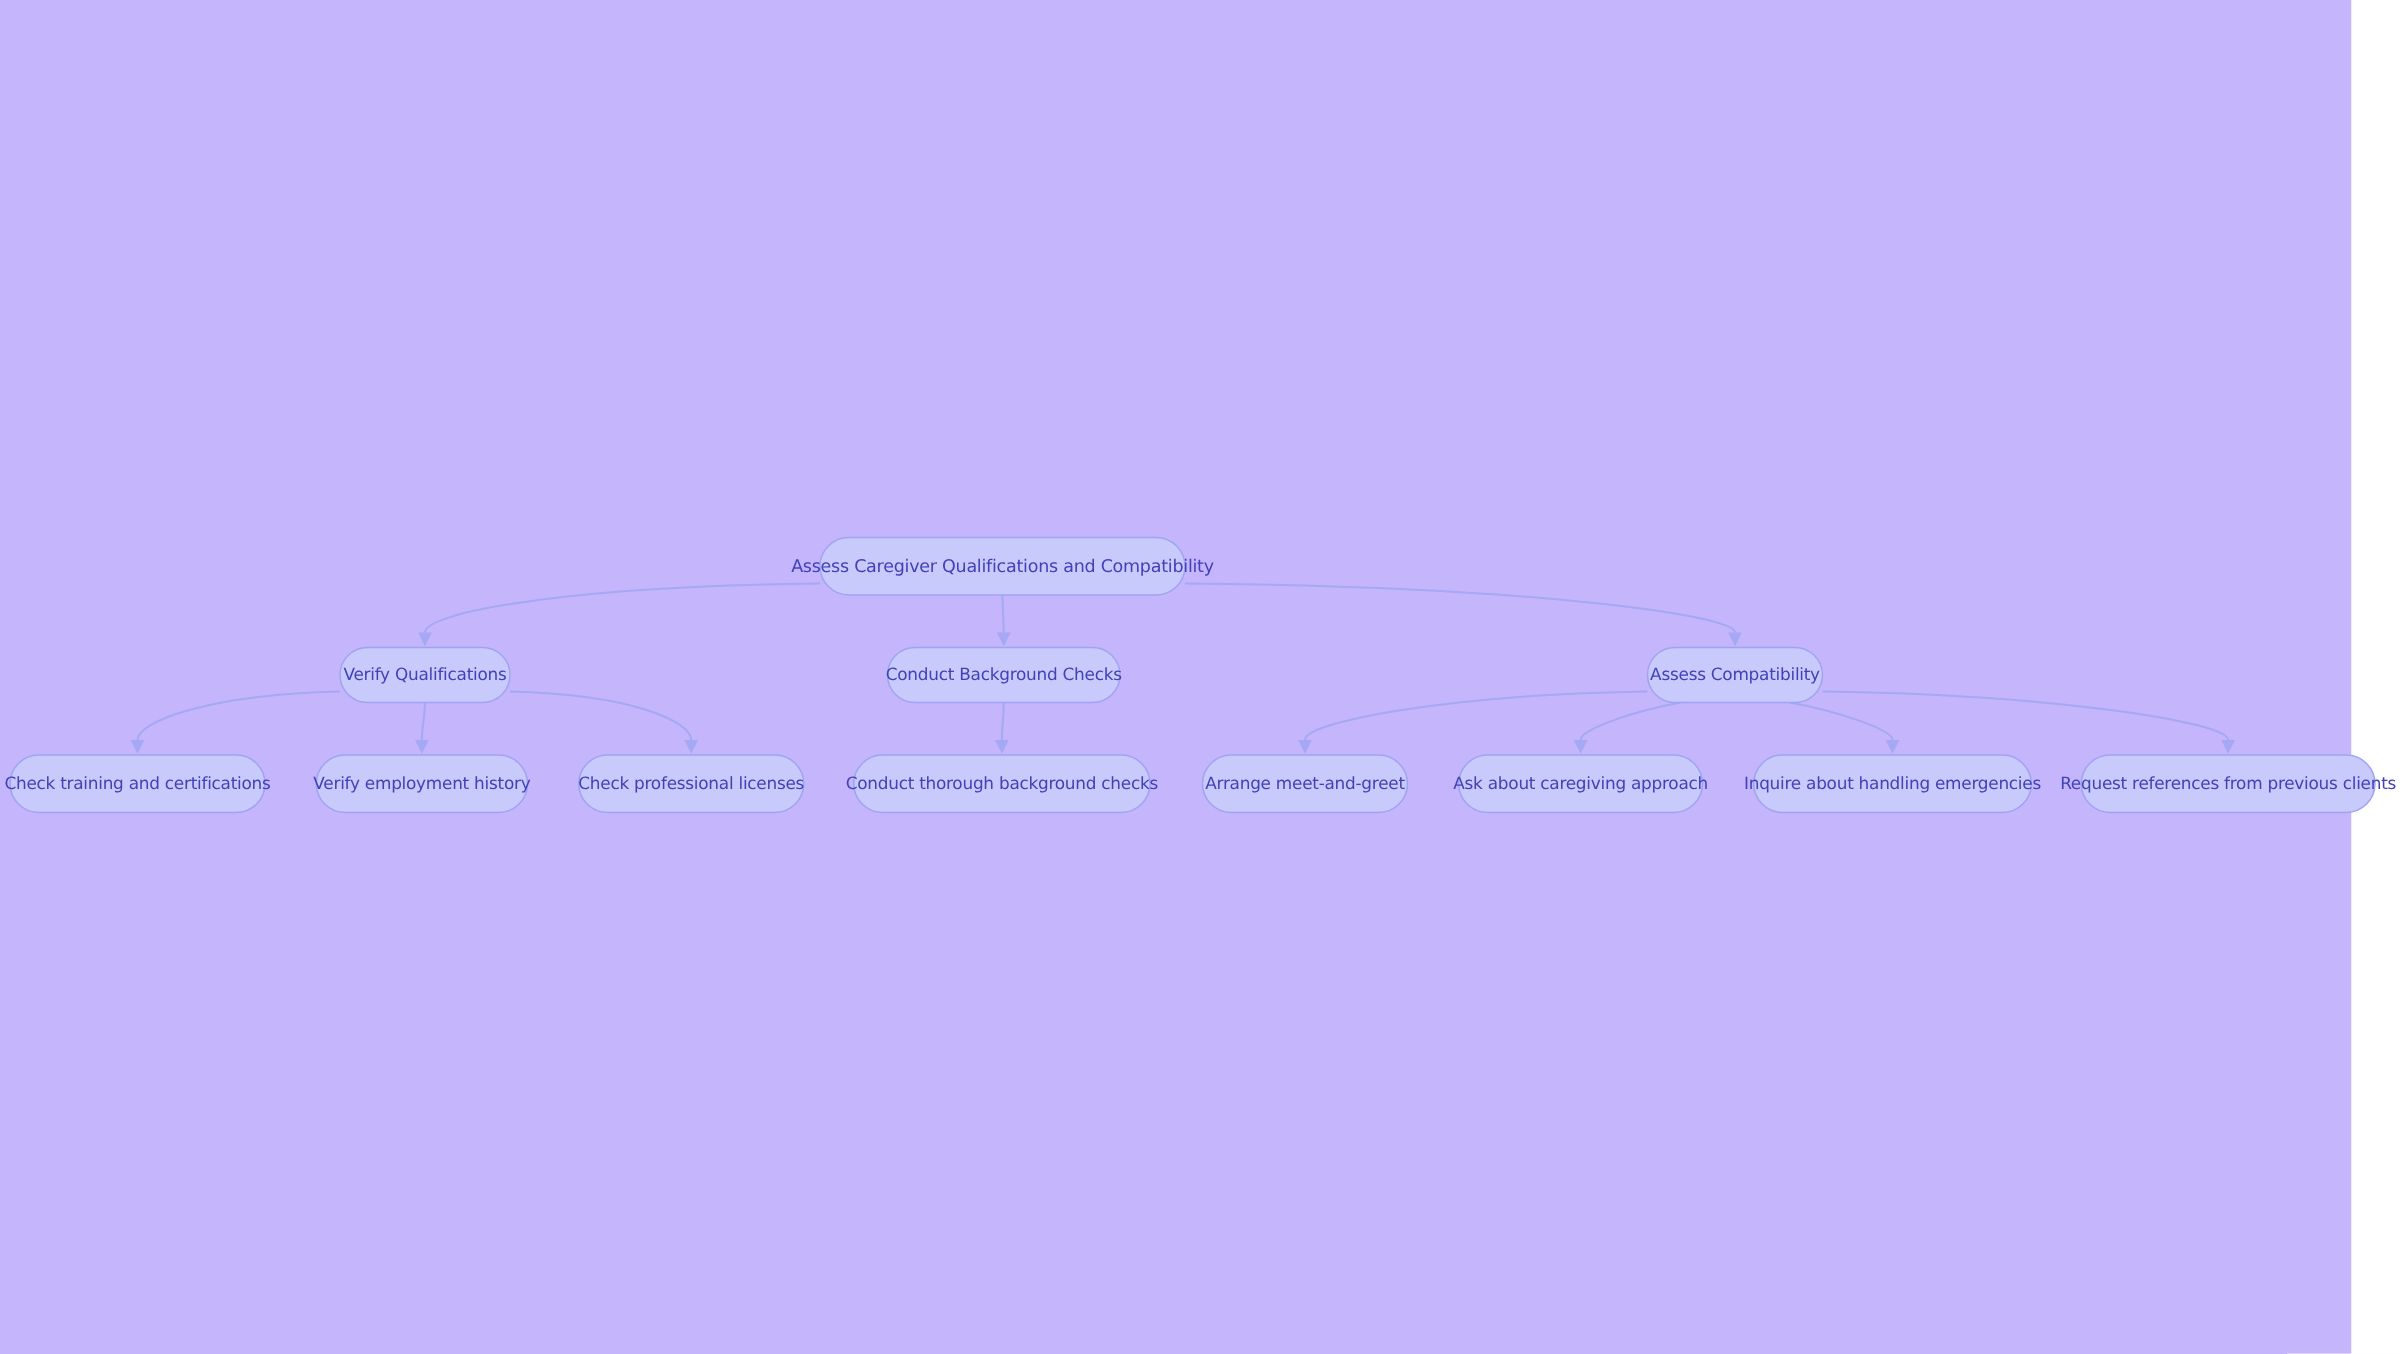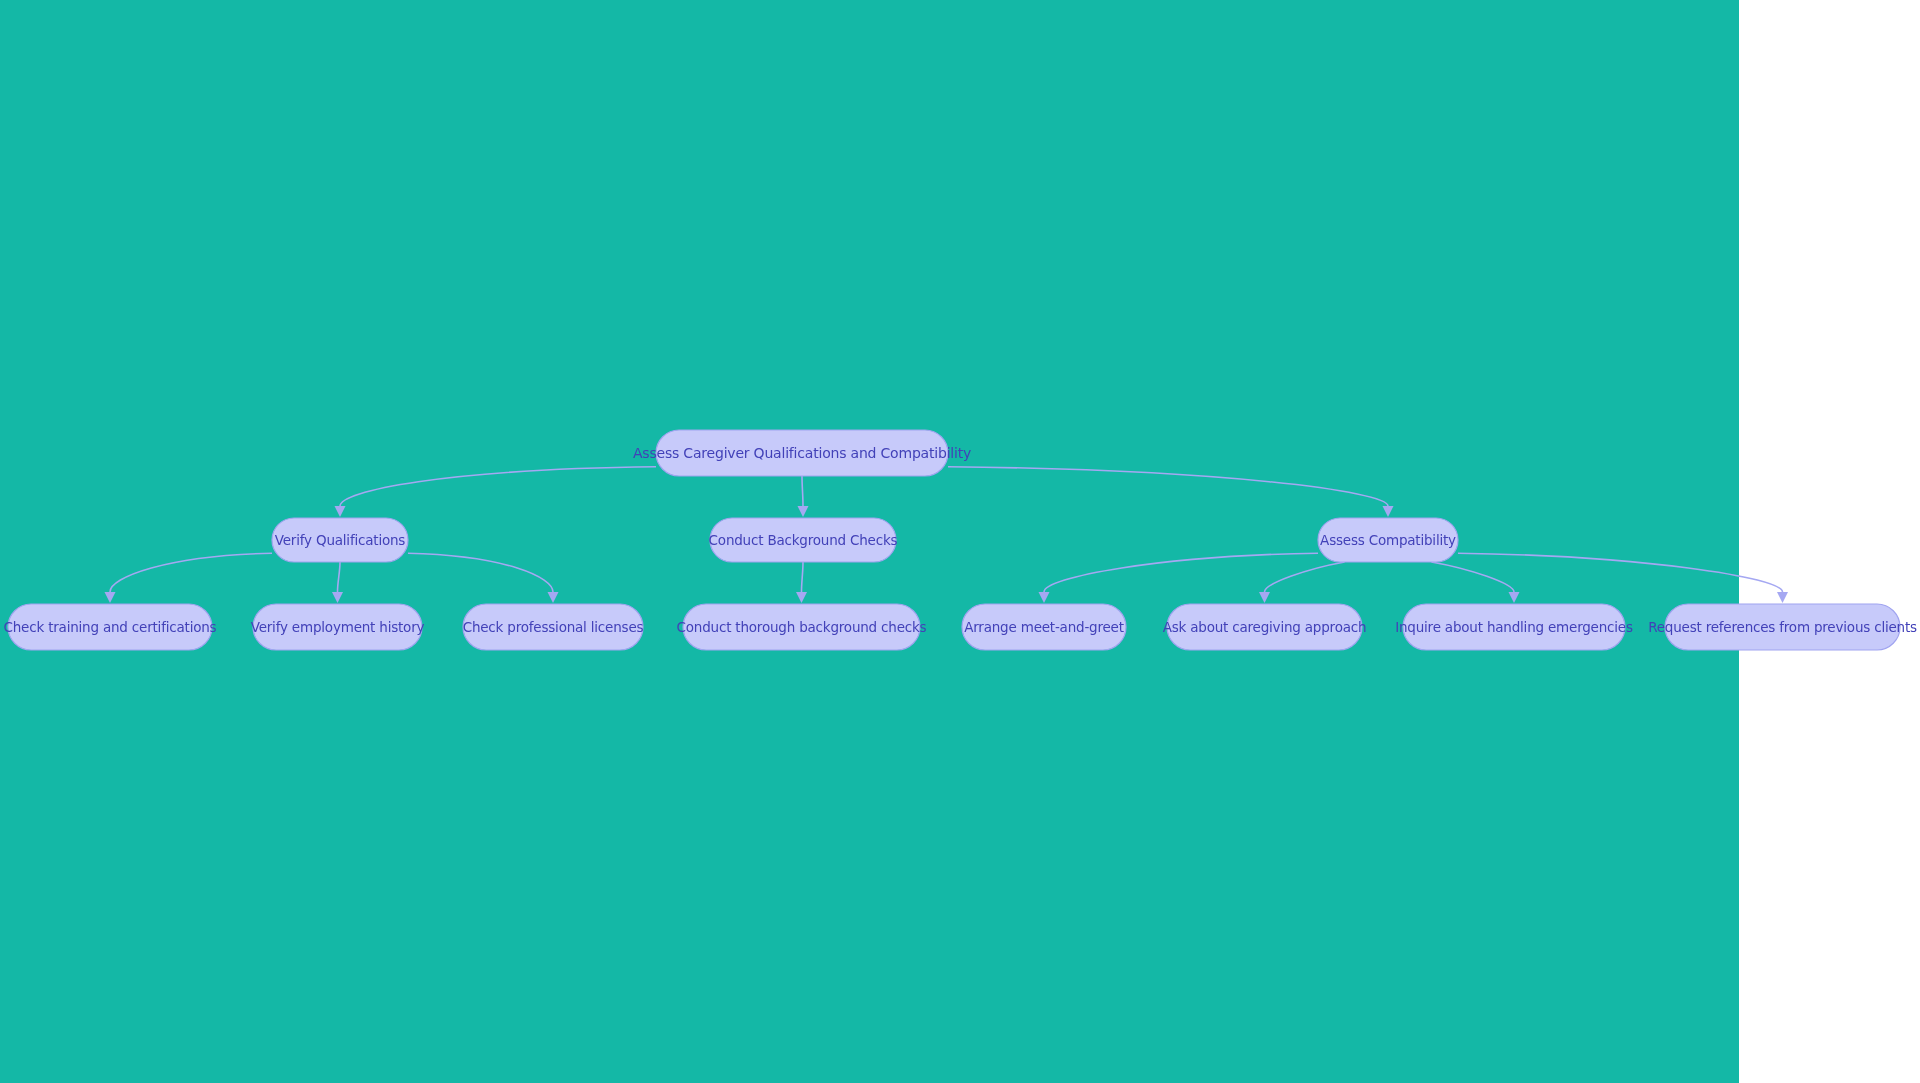--- a/index.html
+++ b/index.html
@@ -8,23 +8,23 @@
     background: #ffffff;
   }
   body {
     width: 1920px;
     height: 1083px;
     overflow: hidden;
     font-family: "DejaVu Sans", "Liberation Sans", sans-serif;
   }
   #flowchart-root {
     position: relative;
-    width: 1739px;
+    width: 1881px;
     height: 1083px;
-    background: #14b8a6;
+    background: #c4b5fd;
   }
   svg.diagram-canvas {
     display: block;
     width: 1920px;
     height: 1083px;
   }
   .node-shape {
     fill: #c7cafa;
     stroke: #a0a4f0;
     stroke-width: 1.2;

